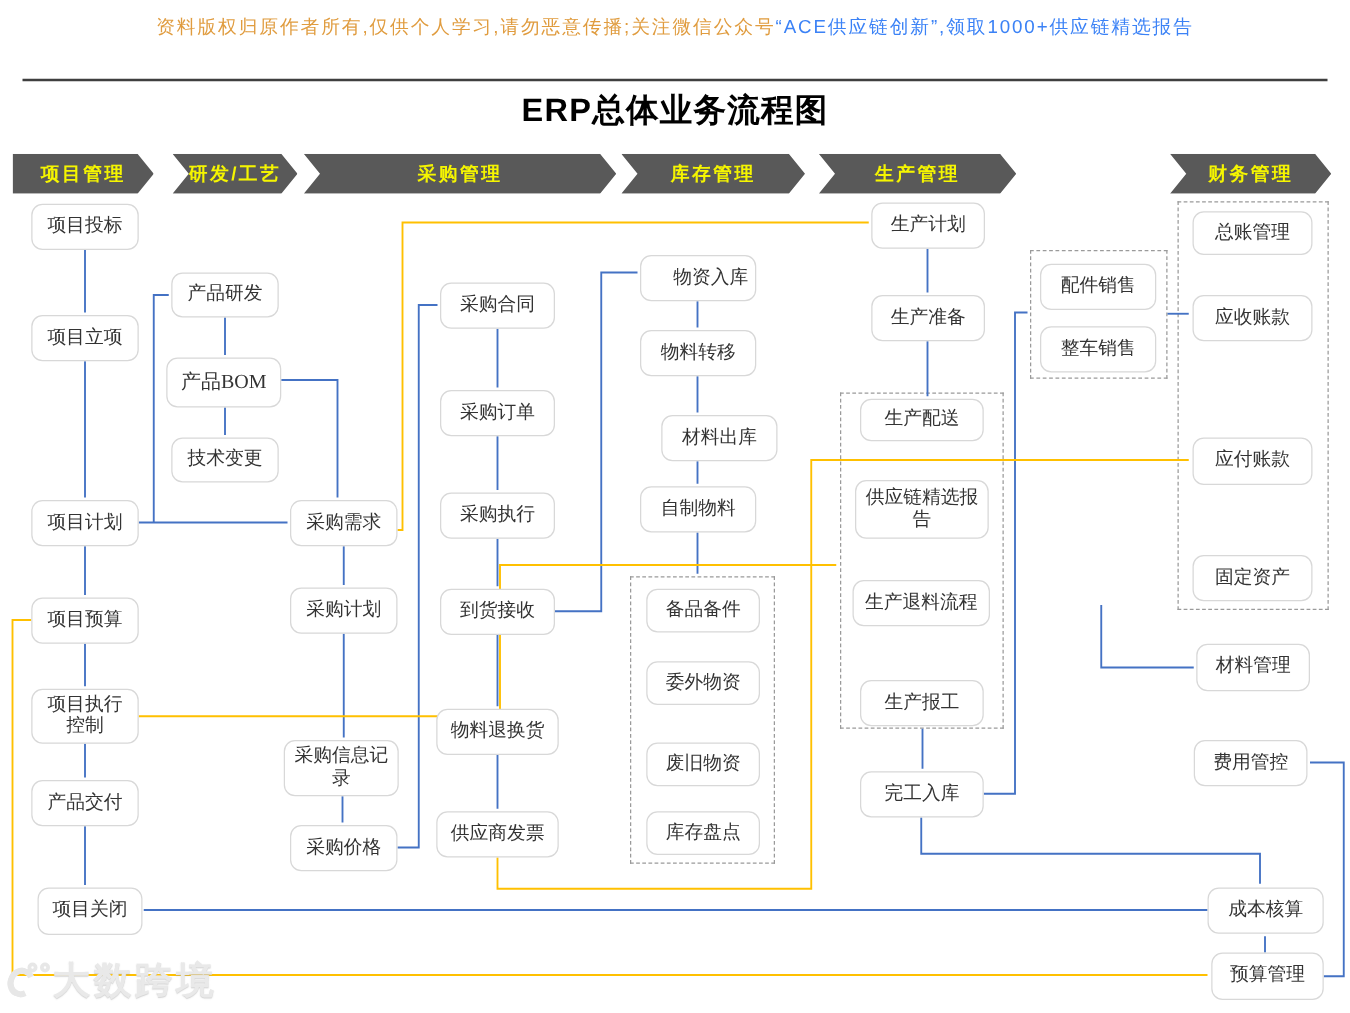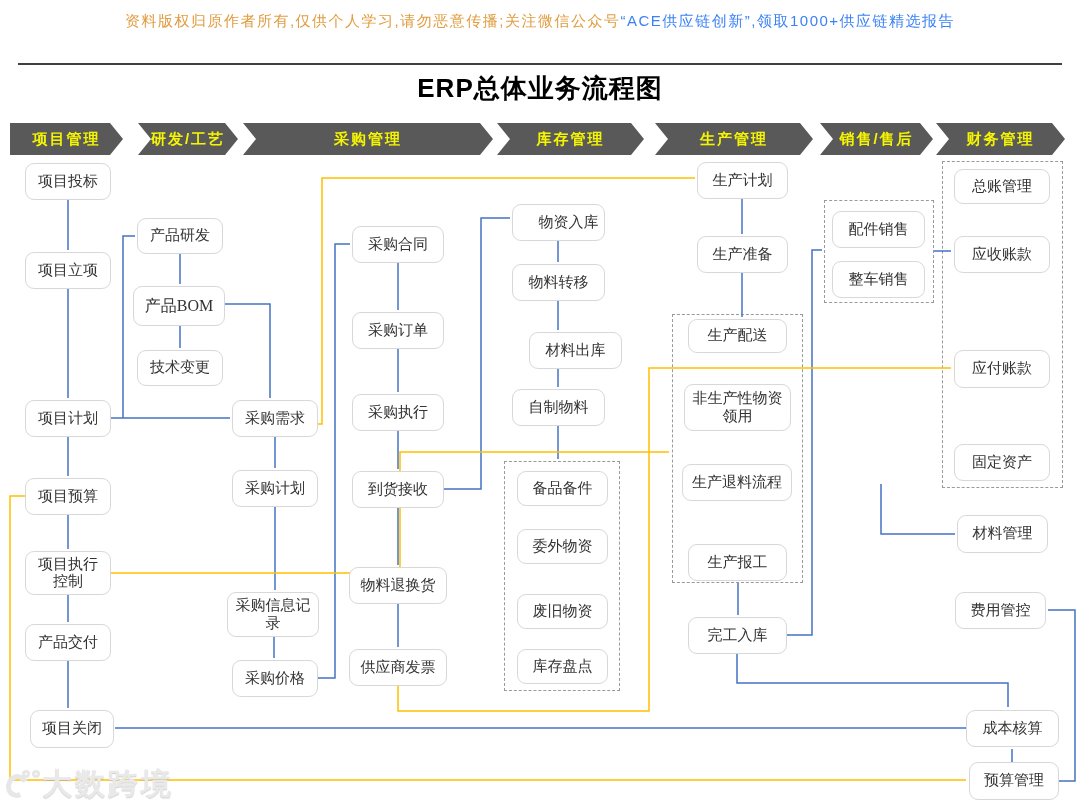--- a/index.html
+++ b/index.html
@@ -63,21 +63,20 @@
 
   <div class="divider"></div>
 
   <div class="page-title">ERP总体业务流程图</div>
 
   <div class="lane first" style="left:10px;width:113px;">项目管理</div>
   <div class="lane notch" style="left:138px;width:100px;">研发/工艺</div>
   <div class="lane notch" style="left:243px;width:250px;">采购管理</div>
   <div class="lane notch" style="left:497px;width:147px;">库存管理</div>
   <div class="lane notch" style="left:655px;width:158px;">生产管理</div>
-  <div class="lane notch" style="left:820px;width:113px;">销售/售后</div>
   <div class="lane notch" style="left:936px;width:129px;">财务管理</div>
 
   <div class="group" style="left:504px;top:461px;width:116px;height:230px;"></div>
   <div class="group" style="left:672px;top:314px;width:131px;height:269px;"></div>
   <div class="group" style="left:824px;top:200px;width:110px;height:103px;"></div>
   <div class="group" style="left:942px;top:161px;width:121px;height:327px;"></div>
 
   <svg id="wires" width="1080" height="810" viewBox="0 0 1080 810">
     <defs>
       <marker id="ab" viewBox="0 0 10 10" refX="9" refY="5" markerWidth="7" markerHeight="7" orient="auto-start-reverse">
@@ -156,21 +155,21 @@
   <div class="node" style="left:512px;top:332px;width:93px;height:37px;margin-left:17px;">材料出库</div>
   <div class="node" style="left:512px;top:389px;width:93px;height:37px;">自制物料</div>
   <div class="node" style="left:517px;top:471px;width:91px;height:35px;">备品备件</div>
   <div class="node" style="left:517px;top:529px;width:91px;height:35px;">委外物资</div>
   <div class="node" style="left:517px;top:594px;width:91px;height:35px;">废旧物资</div>
   <div class="node" style="left:517px;top:649px;width:91px;height:35px;">库存盘点</div>
 
   <div class="node" style="left:697px;top:162px;width:91px;height:37px;">生产计划</div>
   <div class="node" style="left:697px;top:236px;width:91px;height:37px;">生产准备</div>
   <div class="node" style="left:688px;top:319px;width:99px;height:34px;">生产配送</div>
-  <div class="node" style="left:684px;top:384px;width:107px;height:47px;">非生产性物资领用</div>
+  <div class="node" style="left:684px;top:384px;width:107px;height:47px;">供应链精选报告</div>
   <div class="node" style="left:682px;top:464px;width:110px;height:37px;">生产退料流程</div>
   <div class="node" style="left:688px;top:544px;width:99px;height:37px;">生产报工</div>
   <div class="node" style="left:688px;top:617px;width:99px;height:37px;">完工入库</div>
 
   <div class="node" style="left:832px;top:211px;width:93px;height:37px;">配件销售</div>
   <div class="node" style="left:832px;top:261px;width:93px;height:37px;">整车销售</div>
 
   <div class="node" style="left:954px;top:169px;width:96px;height:35px;">总账管理</div>
   <div class="node" style="left:954px;top:236px;width:96px;height:37px;">应收账款</div>
   <div class="node" style="left:954px;top:350px;width:96px;height:38px;">应付账款</div>

